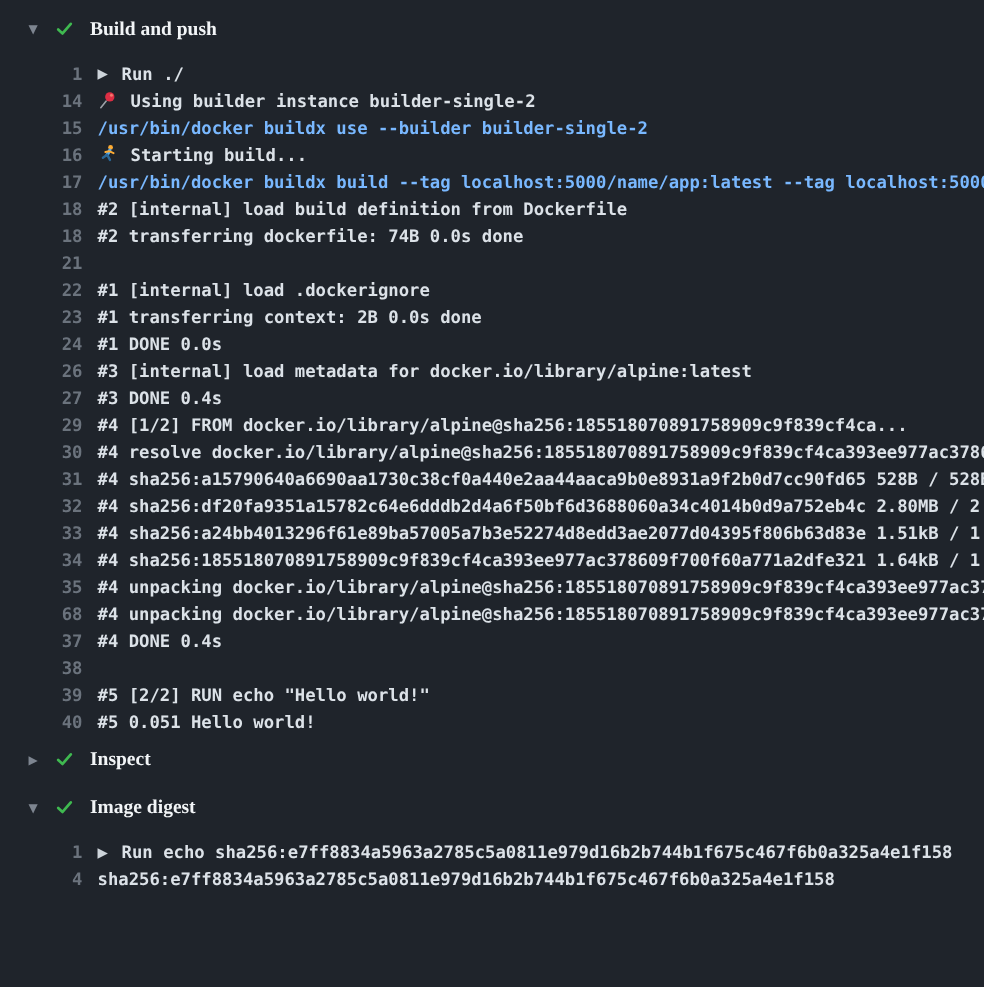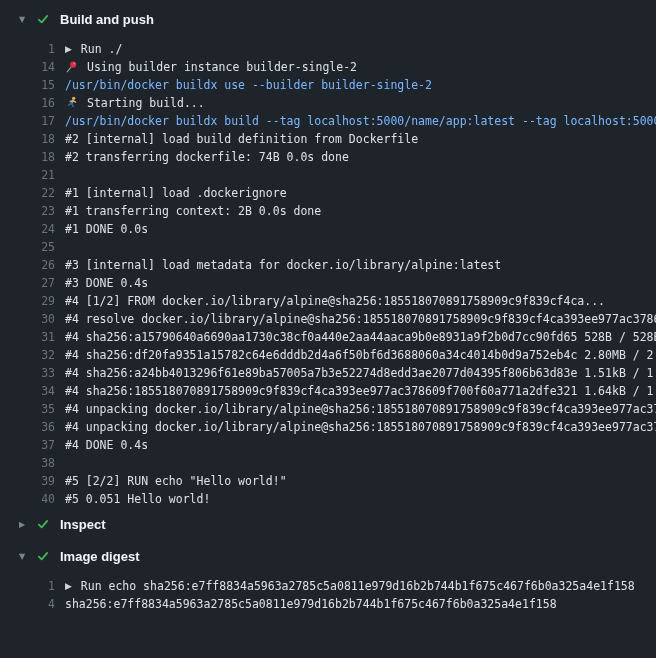--- a/index.html
+++ b/index.html
@@ -17,28 +17,28 @@
   .sec-header{
     display:flex;align-items:center;height:22px;padding-left:17px;cursor:pointer;
   }
   .chev{
     width:10px;text-align:center;font-size:8px;color:var(--chev);
     margin-right:9px;flex:none;
     font-family:"DejaVu Sans",sans-serif;
   }
   .check{width:14px;height:14px;margin-right:10px;flex:none;display:inline-flex;}
   .sec-title{
-    font-family:Liberation Sans, sans-serif;
+    font-family:Liberation Serif, serif;
     font-size:13px;font-weight:700;color:var(--title);white-space:nowrap;
   }
   .sec-lines{margin:10px 0 5px;}
   .sec:last-child{margin-top:10px;}
   .sec:last-child .sec-lines{margin-bottom:0;}
   .log-line{
-    height:18px;line-height:18px;white-space:pre;overflow:hidden;width:656px;
+    height:18px;line-height:18px;white-space:pre;overflow:hidden;width:656px;font-weight:bold;
   }
   .ln{
     display:inline-block;width:55px;text-align:right;color:var(--num);
     margin-right:10px;cursor:pointer;flex:none;
   }
   .lt{color:var(--text);}
   .lt.cmd{color:var(--cmd);}
   .play{
     display:inline-block;font-size:9px;color:#cdd4da;margin-right:6px;cursor:pointer;
     font-family:"DejaVu Sans",sans-serif;vertical-align:1px;
@@ -88,42 +88,41 @@
 
 
   <div class="log-line"><span class="ln">21</span><span class="lt"></span></div>
 
   <div class="log-line"><span class="ln">22</span><span class="lt">#1 [internal] load .dockerignore</span></div>
 
   <div class="log-line"><span class="ln">23</span><span class="lt">#1 transferring context: 2B 0.0s done</span></div>
 
   <div class="log-line"><span class="ln">24</span><span class="lt">#1 DONE 0.0s</span></div>
 
-  <div class="log-line"><span class="ln">25</span><span class="lt"></span></div>
 
   <div class="log-line"><span class="ln">26</span><span class="lt">#3 [internal] load metadata for docker.io/library/alpine:latest</span></div>
 
   <div class="log-line"><span class="ln">27</span><span class="lt">#3 DONE 0.4s</span></div>
 
 
   <div class="log-line"><span class="ln">29</span><span class="lt">#4 [1/2] FROM docker.io/library/alpine@sha256:185518070891758909c9f839cf4ca...</span></div>
 
   <div class="log-line"><span class="ln">30</span><span class="lt">#4 resolve docker.io/library/alpine@sha256:185518070891758909c9f839cf4ca393ee977ac378609f700f60a771a2dfe321</span></div>
 
   <div class="log-line"><span class="ln">31</span><span class="lt">#4 sha256:a15790640a6690aa1730c38cf0a440e2aa44aaca9b0e8931a9f2b0d7cc90fd65 528B / 528B</span></div>
 
   <div class="log-line"><span class="ln">32</span><span class="lt">#4 sha256:df20fa9351a15782c64e6dddb2d4a6f50bf6d3688060a34c4014b0d9a752eb4c 2.80MB / 2.80MB</span></div>
 
   <div class="log-line"><span class="ln">33</span><span class="lt">#4 sha256:a24bb4013296f61e89ba57005a7b3e52274d8edd3ae2077d04395f806b63d83e 1.51kB / 1.51kB</span></div>
 
   <div class="log-line"><span class="ln">34</span><span class="lt">#4 sha256:185518070891758909c9f839cf4ca393ee977ac378609f700f60a771a2dfe321 1.64kB / 1.64kB</span></div>
 
   <div class="log-line"><span class="ln">35</span><span class="lt">#4 unpacking docker.io/library/alpine@sha256:185518070891758909c9f839cf4ca393ee977ac378609f700f60a771a2dfe321</span></div>
 
-  <div class="log-line"><span class="ln">36</span><span class="lt">#4 unpacking docker.io/library/alpine@sha256:185518070891758909c9f839cf4ca393ee977ac378609f700f60a771a2dfe321</span></div>
+  <div class="log-line"><span class="ln">68</span><span class="lt">#4 unpacking docker.io/library/alpine@sha256:185518070891758909c9f839cf4ca393ee977ac378609f700f60a771a2dfe321</span></div>
 
   <div class="log-line"><span class="ln">37</span><span class="lt">#4 DONE 0.4s</span></div>
 
   <div class="log-line"><span class="ln">38</span><span class="lt"></span></div>
 
   <div class="log-line"><span class="ln">39</span><span class="lt">#5 [2/2] RUN echo "Hello world!"</span></div>
 
   <div class="log-line"><span class="ln">40</span><span class="lt">#5 0.051 Hello world!</span></div>
 </div>
   </section>

